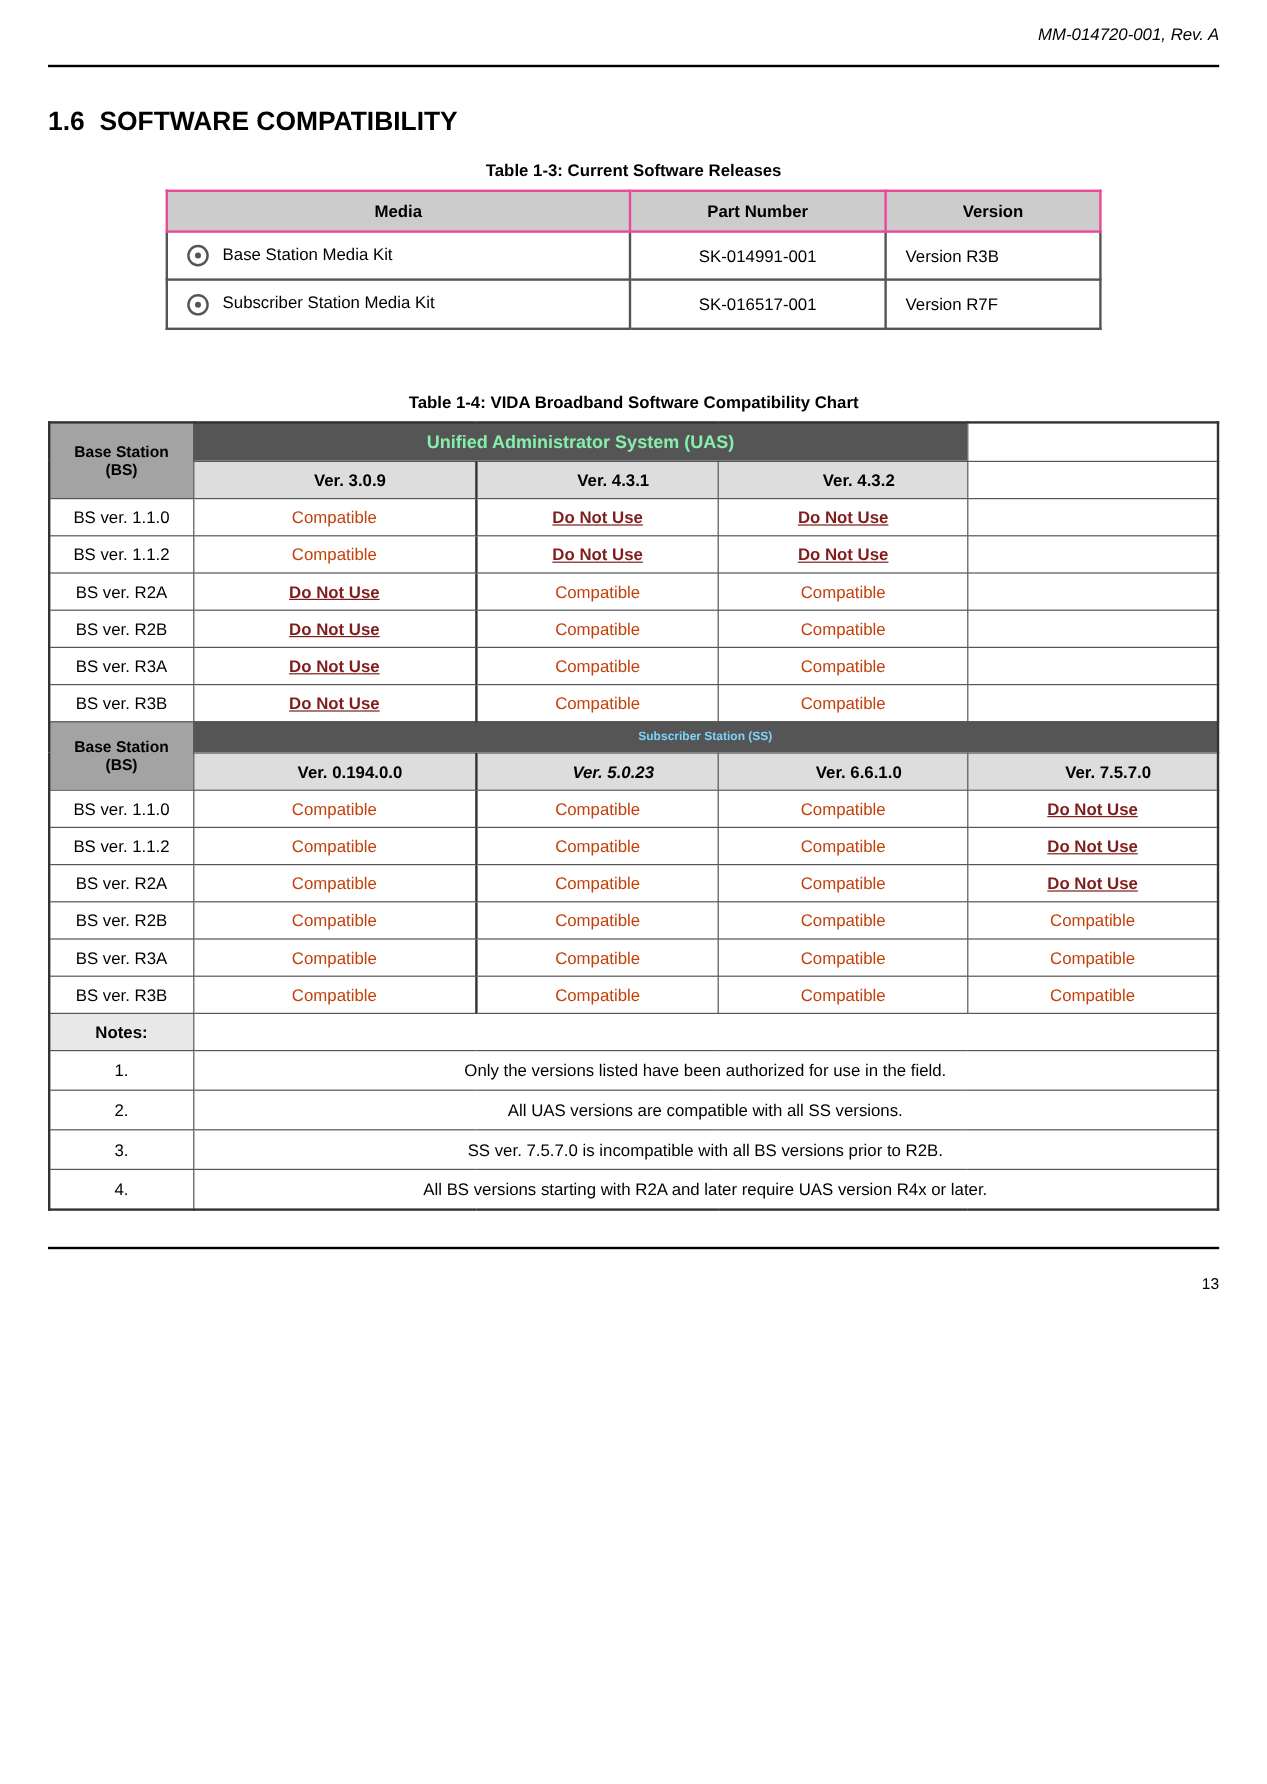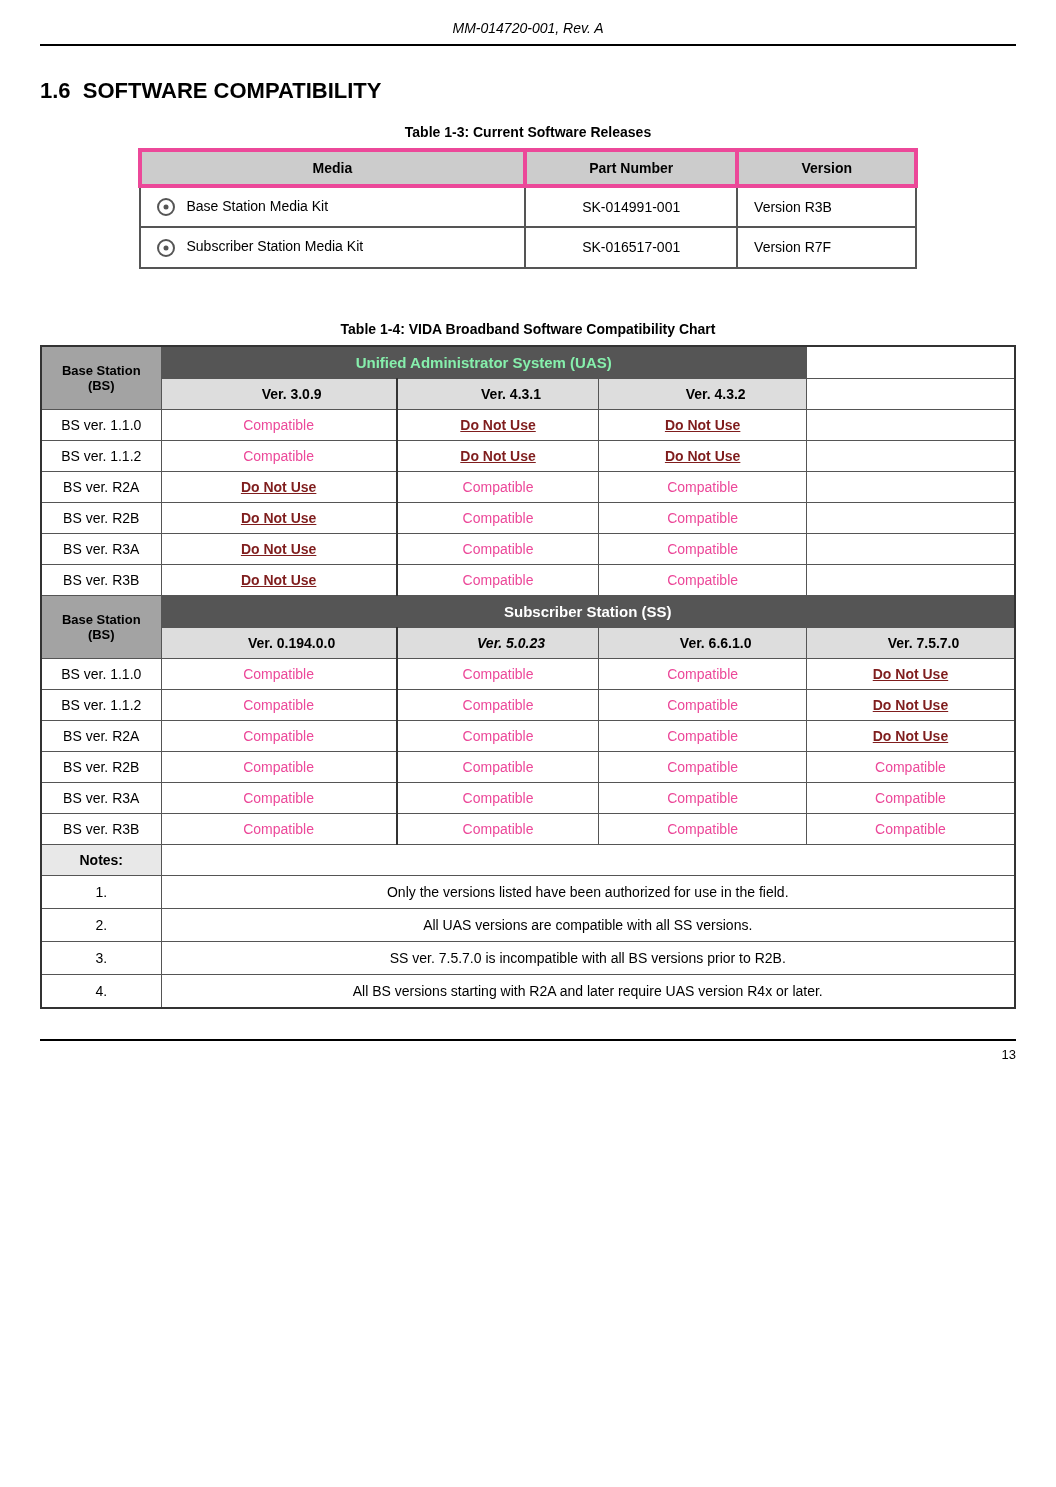--- a/index.html
+++ b/index.html
@@ -6,25 +6,25 @@
     body {
       font-family: Arial, sans-serif;
       font-size: 14px;
       background: #fff;
       color: #000;
       padding: 20px 40px 40px 40px;
       width: 1056px;
       min-height: 1487px;
     }
     .header-line {
-      text-align: center;
+      text-align: right;
       font-style: italic;
       font-size: 14px;
       border-bottom: 2px solid #000;
-      padding-bottom: 8px;
+      padding-bottom: 18px;
       margin-bottom: 32px;
     }
     .section-title {
       font-size: 22px;
       font-weight: bold;
       margin-bottom: 20px;
       margin-top: 32px;
     }
     .table-title {
       text-align: center;
@@ -33,21 +33,21 @@
       margin-bottom: 8px;
     }
     
     .table1-3 {
       border-collapse: collapse;
       margin: 0 auto 36px auto;
       width: 80%;
     }
     .table1-3 th {
       background: #ccc;
-      border: 4px solid #ec4899;
+      border: 2px solid #ec4899;
       padding: 8px 16px;
       font-weight: bold;
       text-align: center;
     }
     .table1-3 td {
       border: 2px solid #555;
       padding: 10px 16px;
       text-align: left;
     }
     .table1-3 td.center {
@@ -87,56 +87,56 @@
       text-align: center;
     }
     .table1-4 .header-uas {
       background: #555;
       color: #86efac;
       font-weight: bold;
       font-size: 15px;
     }
     .table1-4 .header-ss {
       background: #555;
-      color: #ffffff;
-      font-weight: bold;
-      font-size: 15px;
+      color: #7dd3fc;
+      font-weight: bold;
+      font-size: 10px;
     }
     .table1-4 .subheader {
       background: #ddd;
       font-weight: bold;
       padding-left: 36px;
     }
     .table1-4 .bs-label {
       background: #a3a3a3;
       font-weight: bold;
       font-size: 13px;
     }
     .do-not-use {
       color: #7f1d1d;
       font-weight: bold;
       text-decoration: underline;
     }
     .compatible {
-      color: #ec4899;
+      color: #c2410c;
     }
     .notes-header {
       background: #e8e8e8;
       font-weight: bold;
     }
     .notes-content {
       text-align: left;
       padding: 10px 14px;
     }
     .page-num {
       text-align: right;
       font-size: 13px;
       margin-top: 30px;
       border-top: 2px solid #000;
-      padding-top: 6px;
+      padding-top: 21px;
     }
     .outer-border {
       border: 2px solid #333;
     }
   </style>
 </head>
 <body>
 
 
 

